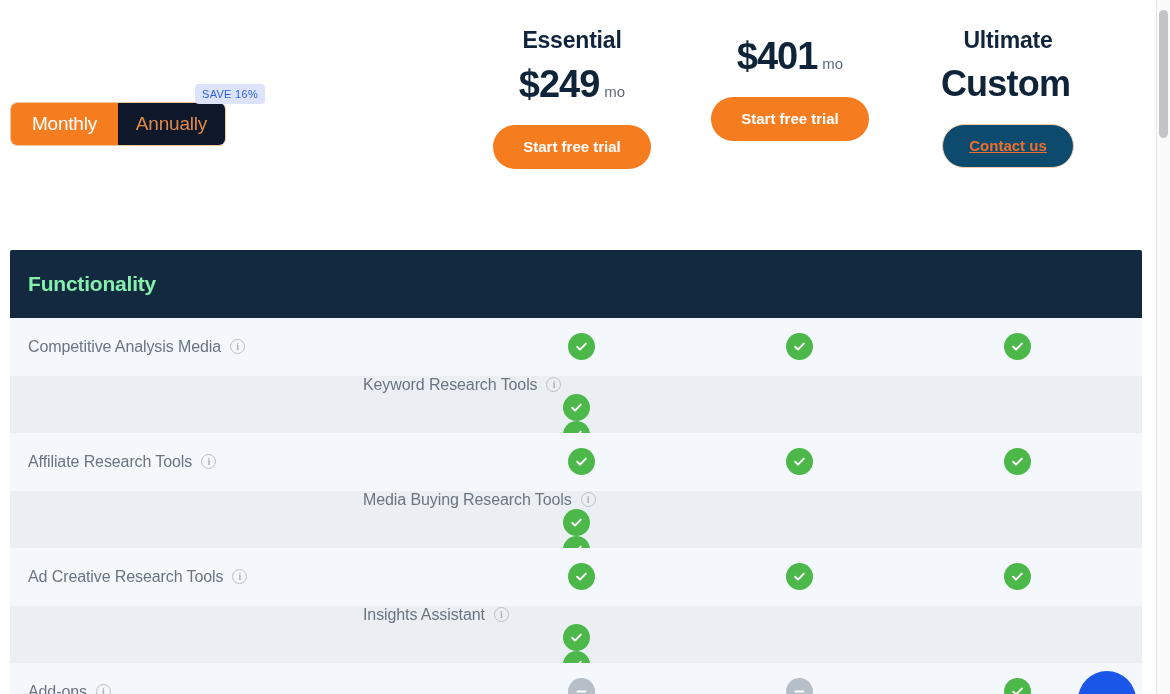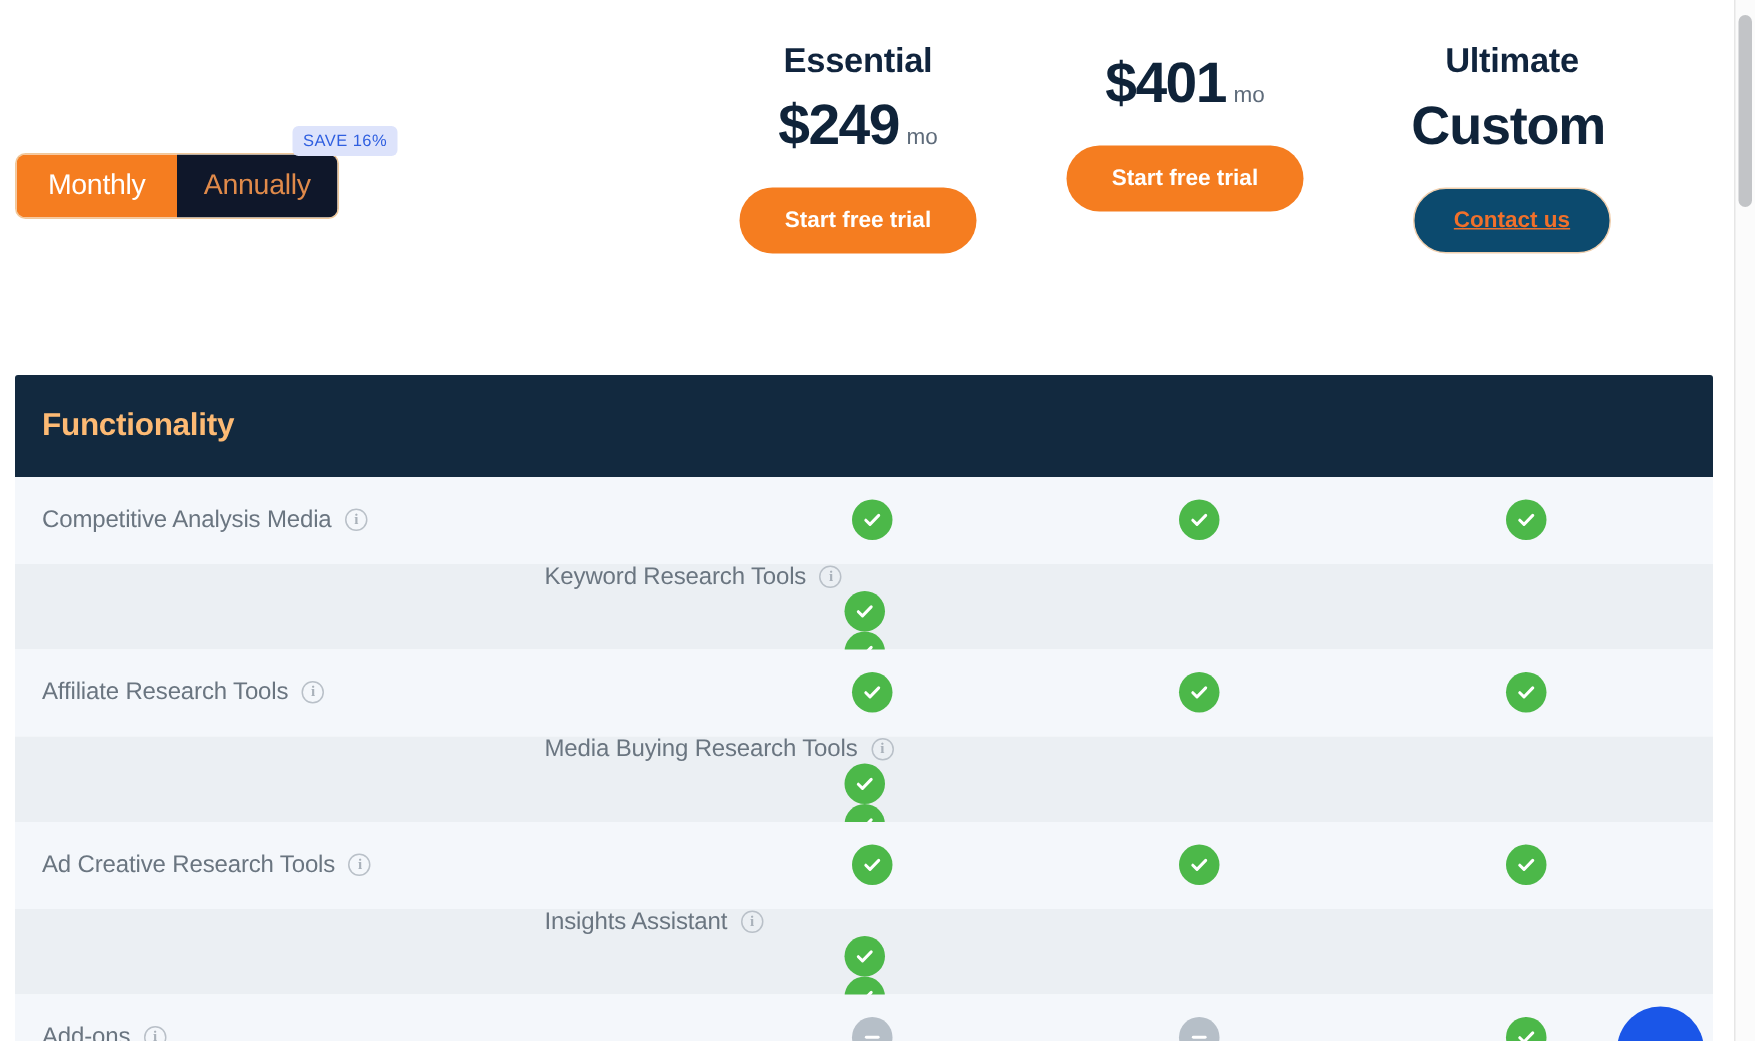--- a/index.html
+++ b/index.html
@@ -102,21 +102,21 @@
     position:absolute; left:10px; top:250px;
     width:1132px;
   }
   .section-head {
     height:68px; background:#12293f;
     display:flex; align-items:center;
     padding-left:18px;
     border-radius:2px 2px 0 0;
   }
   .section-head-title {
-    color:#fdba74; font-size:21px; font-weight:700; letter-spacing:-0.2px;
+    color:#86efac; font-size:21px; font-weight:700; letter-spacing:-0.2px;
   }
   .feat-row {
     position:relative; height:57.5px;
     display:flex; align-items:center;
   }
   .feat-row.odd  { background:#f4f7fb; }
   .feat-row.even { background:#ebeff3;flex-direction:column; }
 
   .feat-label {
     width:462px; padding-left:18px;

